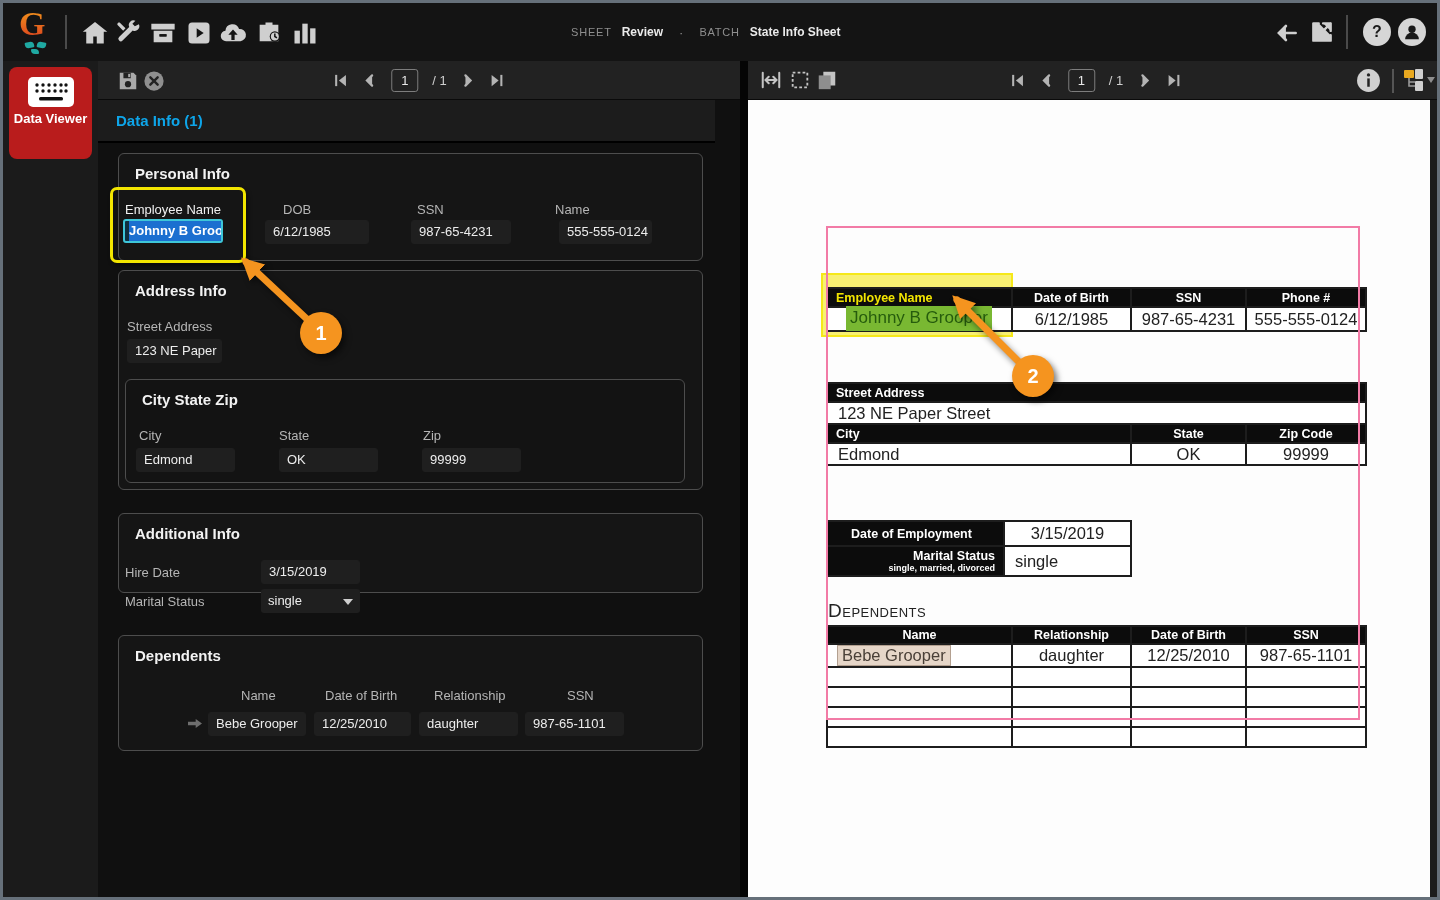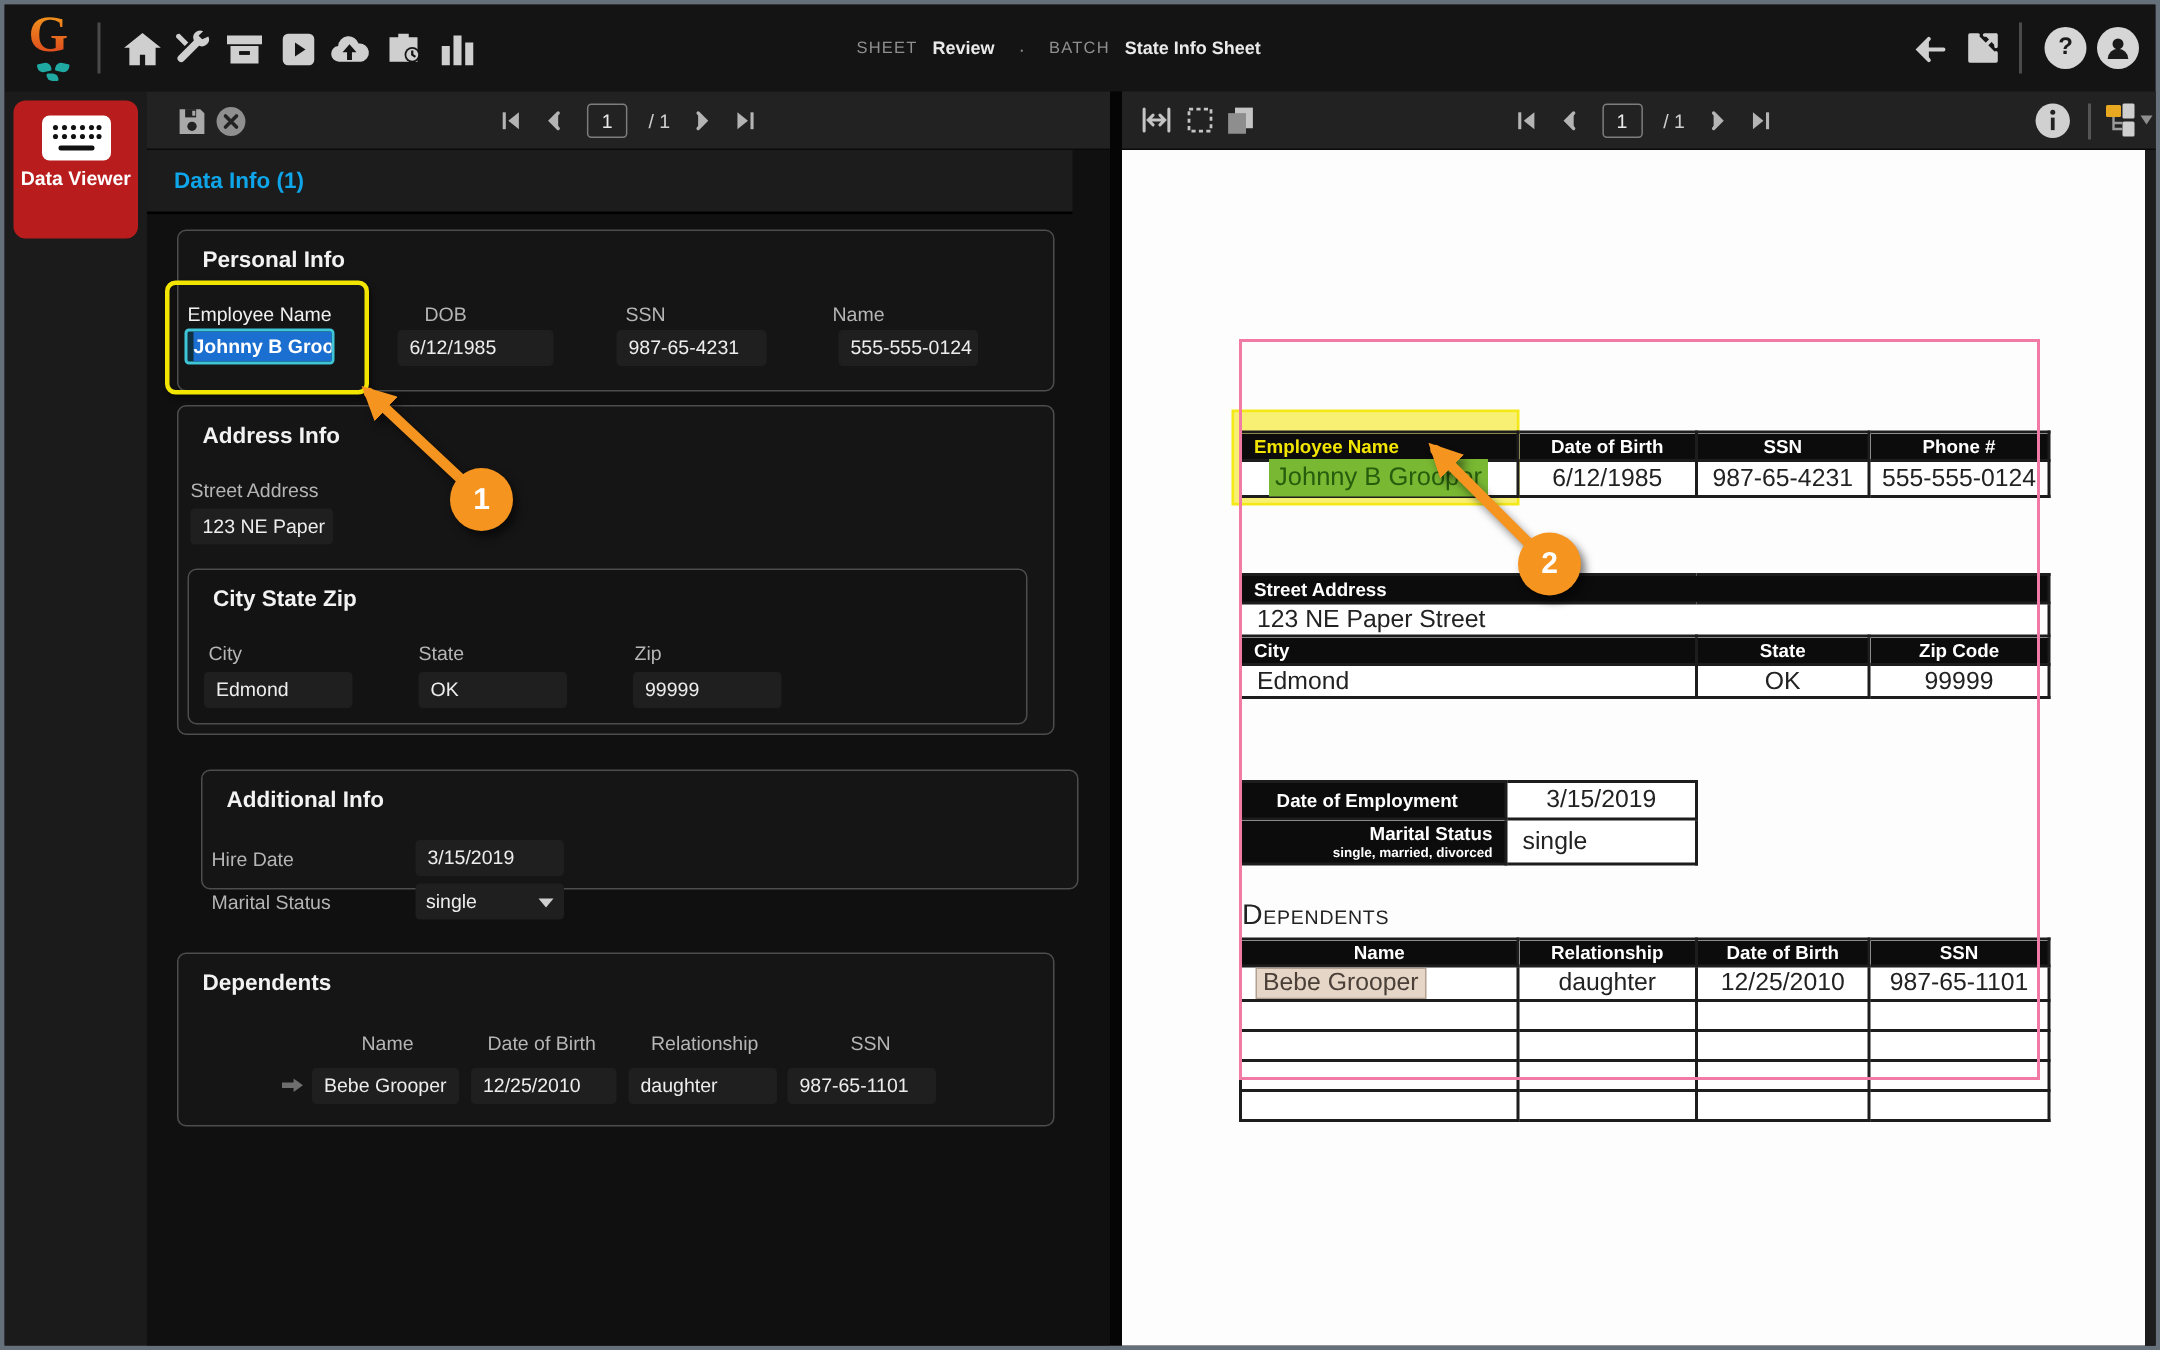--- a/index.html
+++ b/index.html
@@ -276,21 +276,21 @@
           <span class="sec-title">City State Zip</span>
           <span class="flabel" style="left:13px; top:48px;">City</span>
           <span class="fval" style="left:10px; top:68px; width:99px;">Edmond</span>
           <span class="flabel" style="left:153px; top:48px;">State</span>
           <span class="fval" style="left:153px; top:68px; width:99px;">OK</span>
           <span class="flabel" style="left:297px; top:48px;">Zip</span>
           <span class="fval" style="left:296px; top:68px; width:99px;">99999</span>
         </div>
       </div>
 
-      <div class="section" style="left:20px; top:370px; width:585px; height:80px;margin-left:16px;">
+      <div class="section" style="left:20px; top:370px; width:585px; height:80px;">
         <span class="sec-title">Additional Info</span>
         <span class="flabel" style="left:6px; top:51px;">Hire Date</span>
         <span class="fval" style="left:142px; top:46px; width:99px;">3/15/2019</span>
         <span class="flabel" style="left:6px; top:80px;">Marital Status</span>
         <span class="fselect" style="left:142px; top:75px; width:99px;"><span>single</span><span class="chev"></span></span>
       </div>
 
       <div class="section" style="left:20px; top:492px; width:585px; height:116px;">
         <span class="sec-title">Dependents</span>
         <span class="col-label" style="left:122px; top:52px;">Name</span>

